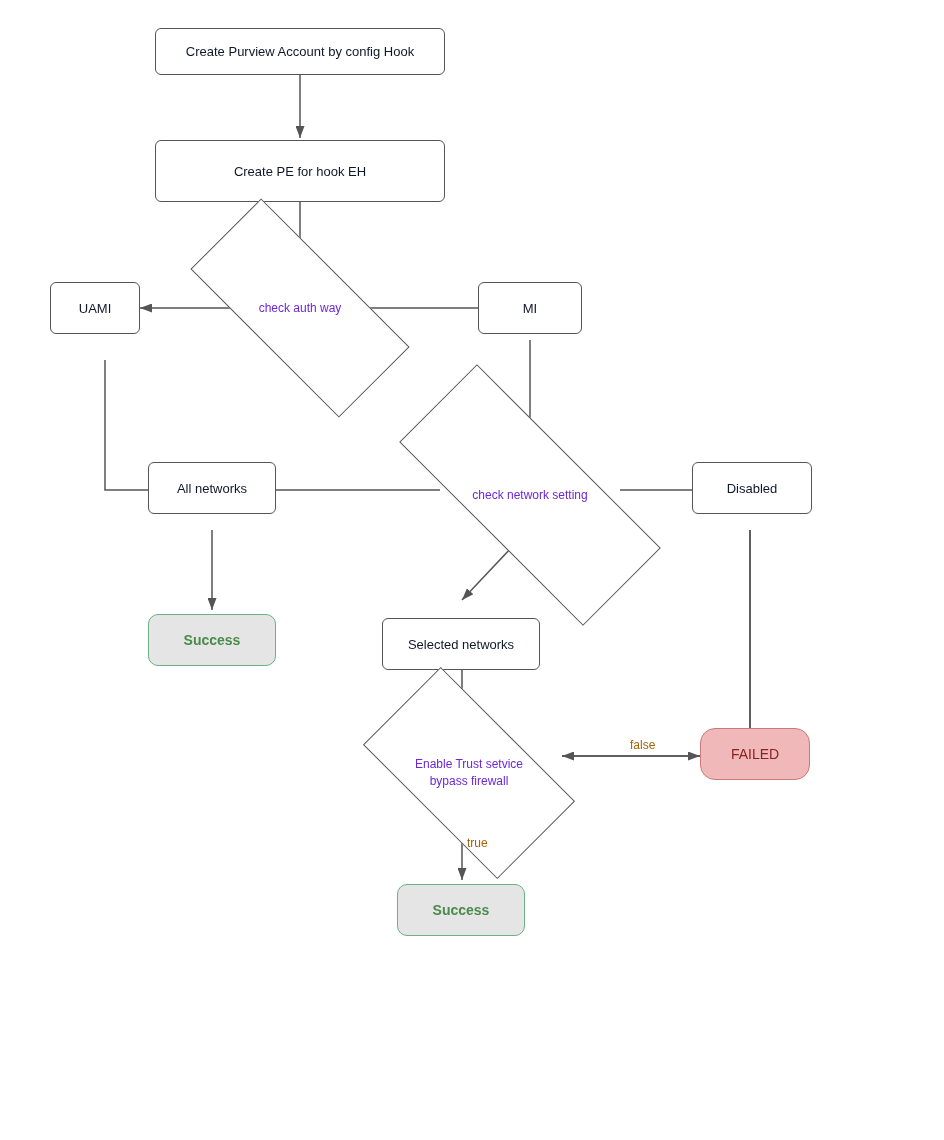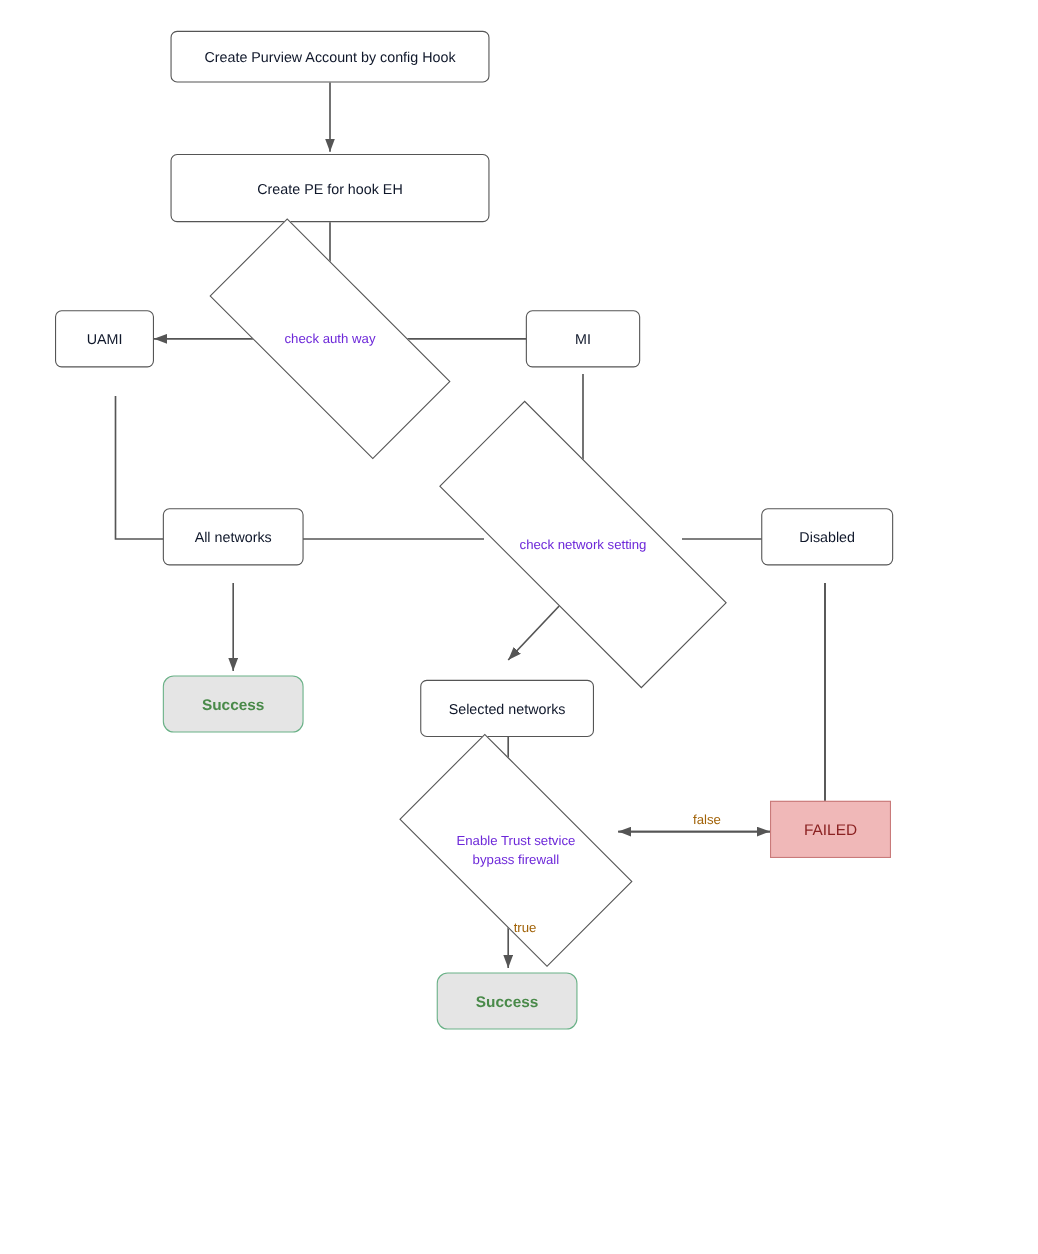--- a/index.html
+++ b/index.html
@@ -63,21 +63,21 @@
       display: flex;
       align-items: center;
       justify-content: center;
       font-size: 14px;
       font-weight: 700;
       color: #4a8a4a;
     }
     .node-failed {
       position: absolute;
       border: 1.5px solid #c97a7a;
-      border-radius: 0;
+      border-radius: 15px;
       background: #f0b8b8;
       display: flex;
       align-items: center;
       justify-content: center;
       font-size: 14px;
       font-weight: 400;
       color: #8b2222;
     }
     svg.arrows {
       position: absolute;

